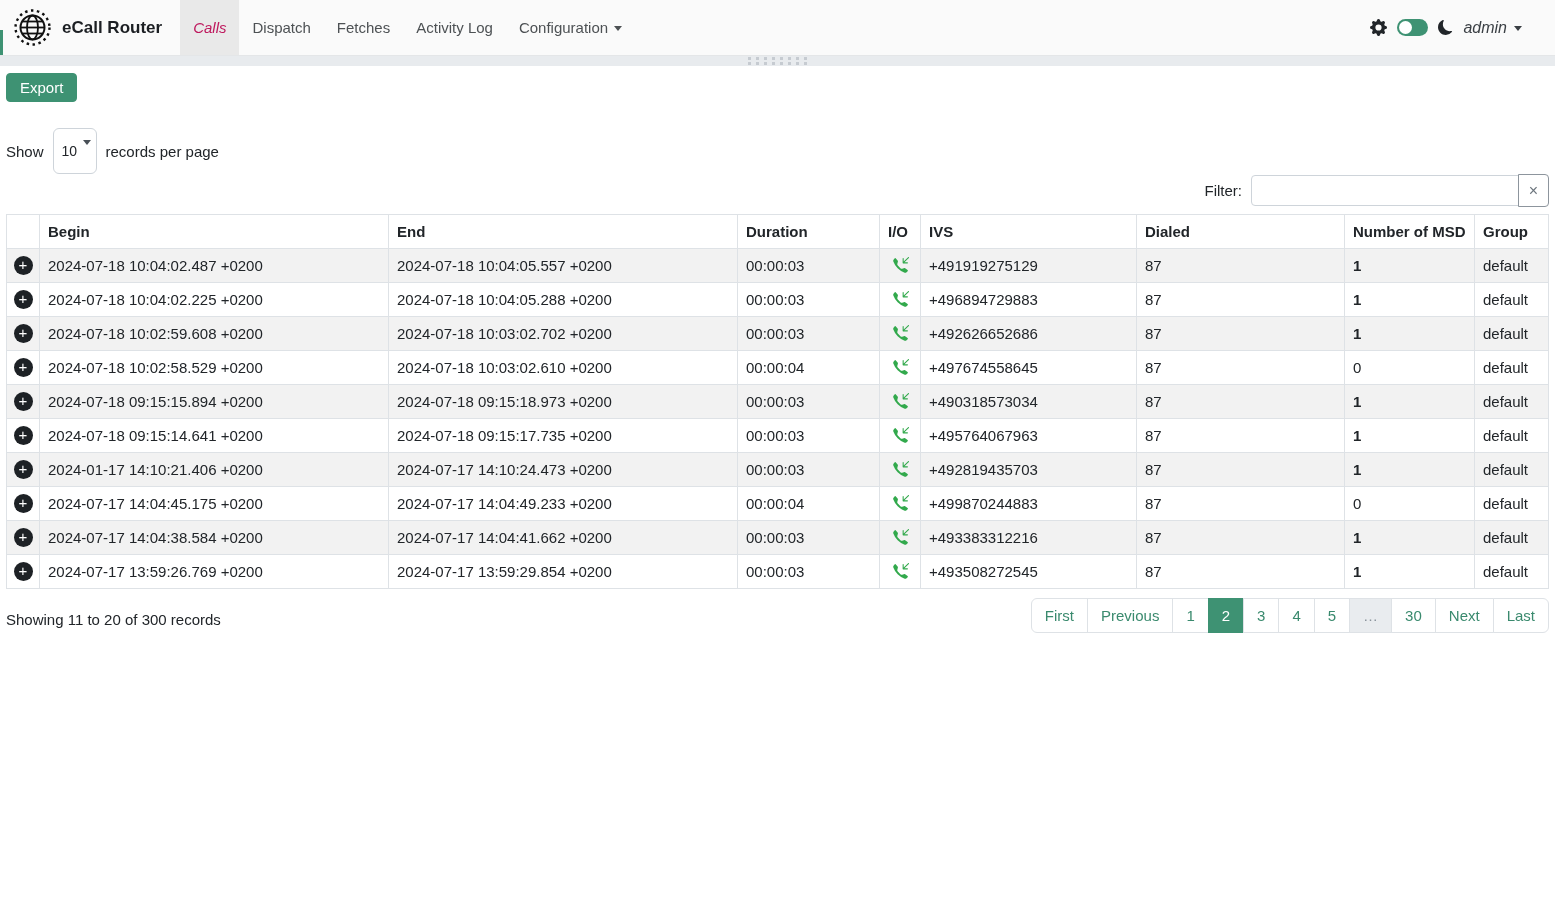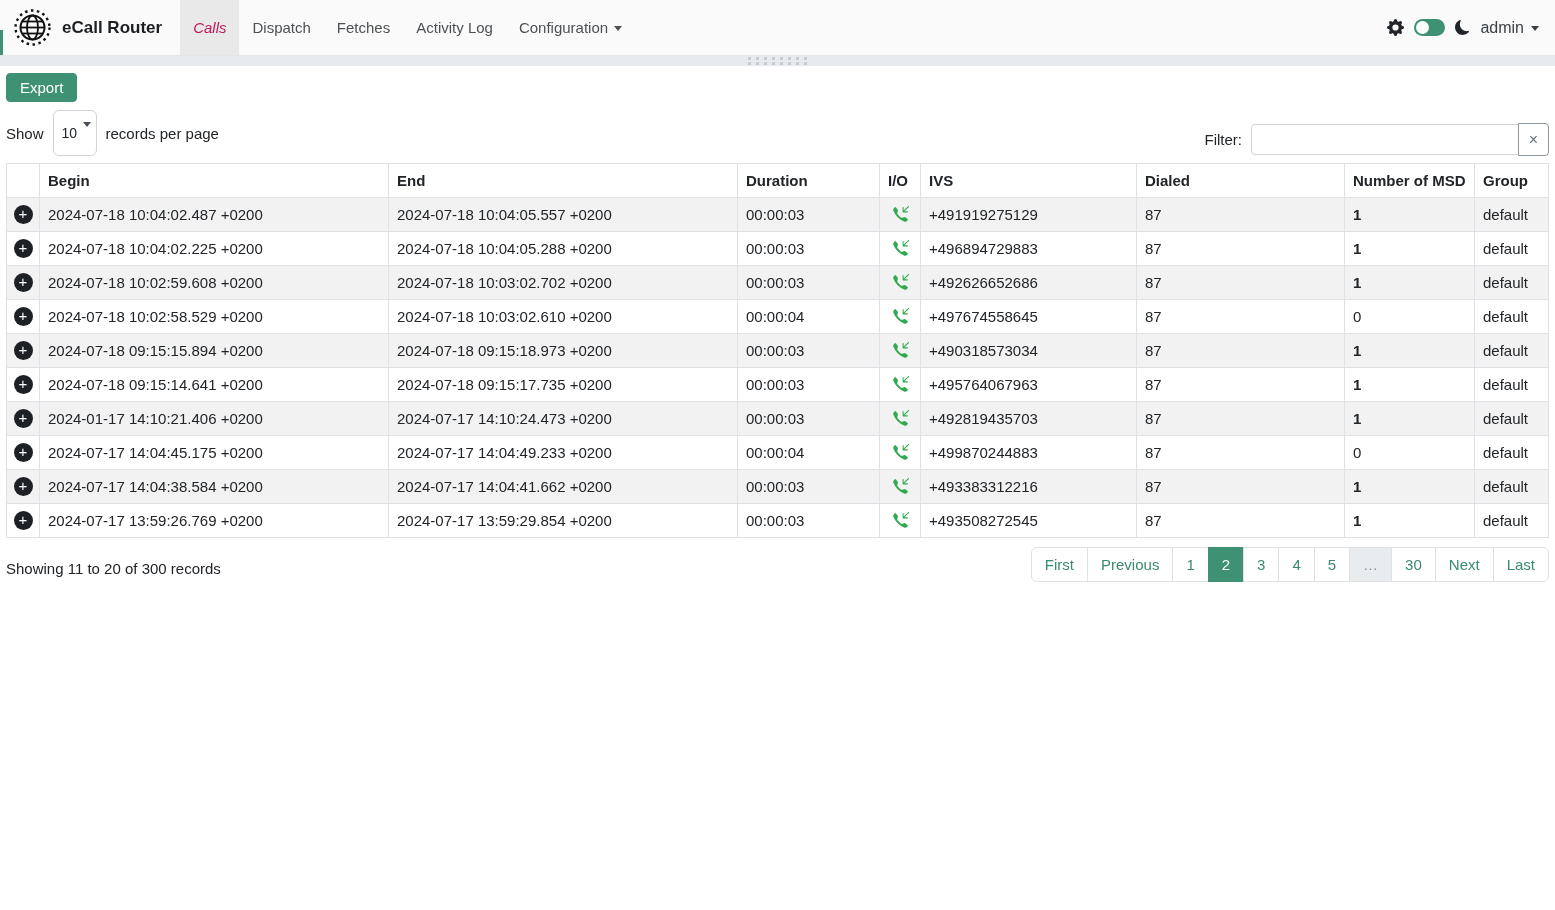--- a/index.html
+++ b/index.html
@@ -33,38 +33,38 @@
   .nav-tabs{display:flex;align-items:stretch;}
   .nav-link{
     display:flex;align-items:center;gap:6px;padding:0 13px;
     color:#4d5154;text-decoration:none;cursor:pointer;white-space:nowrap;
   }
   .nav-link.active{background:var(--active-tab);color:#be185d;font-style:italic;}
   .caret{
     width:0;height:0;border-left:4px solid transparent;border-right:4px solid transparent;
     border-top:5px solid currentColor;display:inline-block;margin-top:2px;
   }
-  .navbar-right{margin-left:auto;display:flex;align-items:center;gap:10px;padding-right:16px;}
+  .navbar-right{margin-left:auto;display:flex;align-items:center;gap:10px;padding-right:33px;font-style:italic;}
   .icon-dark svg{display:block;fill:#212529;}
   .toggle{width:31px;height:17px;border-radius:9px;background:var(--accent);position:relative;cursor:pointer;flex:0 0 auto;}
   .toggle-knob{position:absolute;left:2px;top:2px;width:13px;height:13px;border-radius:50%;background:#fff;}
   .user-menu{display:flex;align-items:center;gap:7px;color:#3a3f44;cursor:pointer;font-size:16px;}
 
   
   .splitter{height:10px;background:#e8ebee;display:flex;justify-content:center;align-items:center;}
   .drag-dots{display:grid;grid-template-columns:repeat(8,3px);grid-auto-rows:3px;gap:2px 5px;}
   .drag-dots i{background:#c6cbd1;display:block;}
 
   
   .content{padding:0 6px;}
   .export-btn{
     margin-top:7px;background:var(--accent);color:#fff;border:1px solid var(--accent);
     border-radius:4px;padding:5px 13px;font-size:15px;font-family:inherit;cursor:pointer;
   }
-  .controls-row{display:flex;align-items:flex-end;margin-top:8px;}
+  .controls-row{display:flex;align-items:flex-start;margin-top:26px;flex-direction:column;}
   .page-size{display:flex;align-items:center;gap:9px;}
   .select-wrap{position:relative;display:inline-block;}
   .select-wrap select{
     font-family:inherit;font-size:14px;color:var(--text);
     appearance:none;-webkit-appearance:none;-moz-appearance:none;
     border:1px solid #ced4da;border-radius:6px;background:#fff;
     padding:3px 18px 3px 8px;height:46px;cursor:pointer;
   }
   .select-wrap::after{
     content:"";position:absolute;right:6px;top:12px;pointer-events:none;

